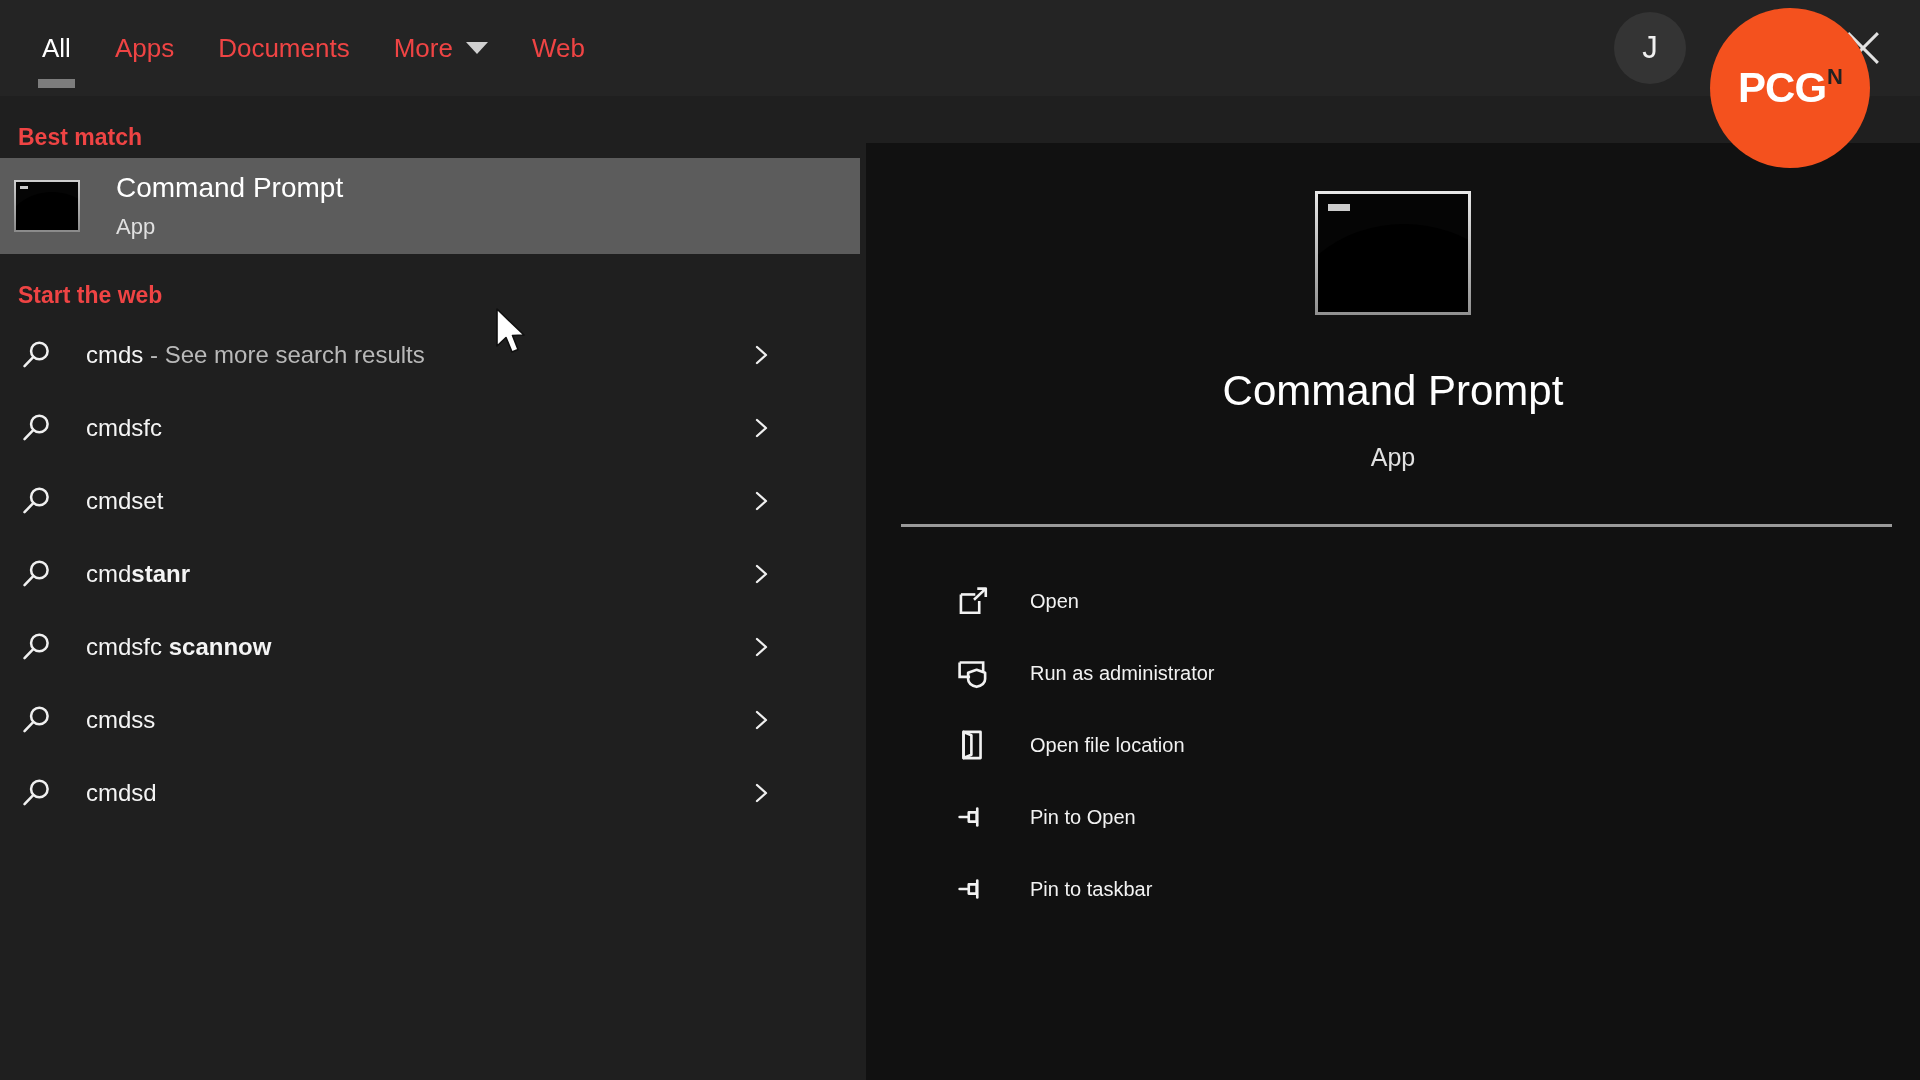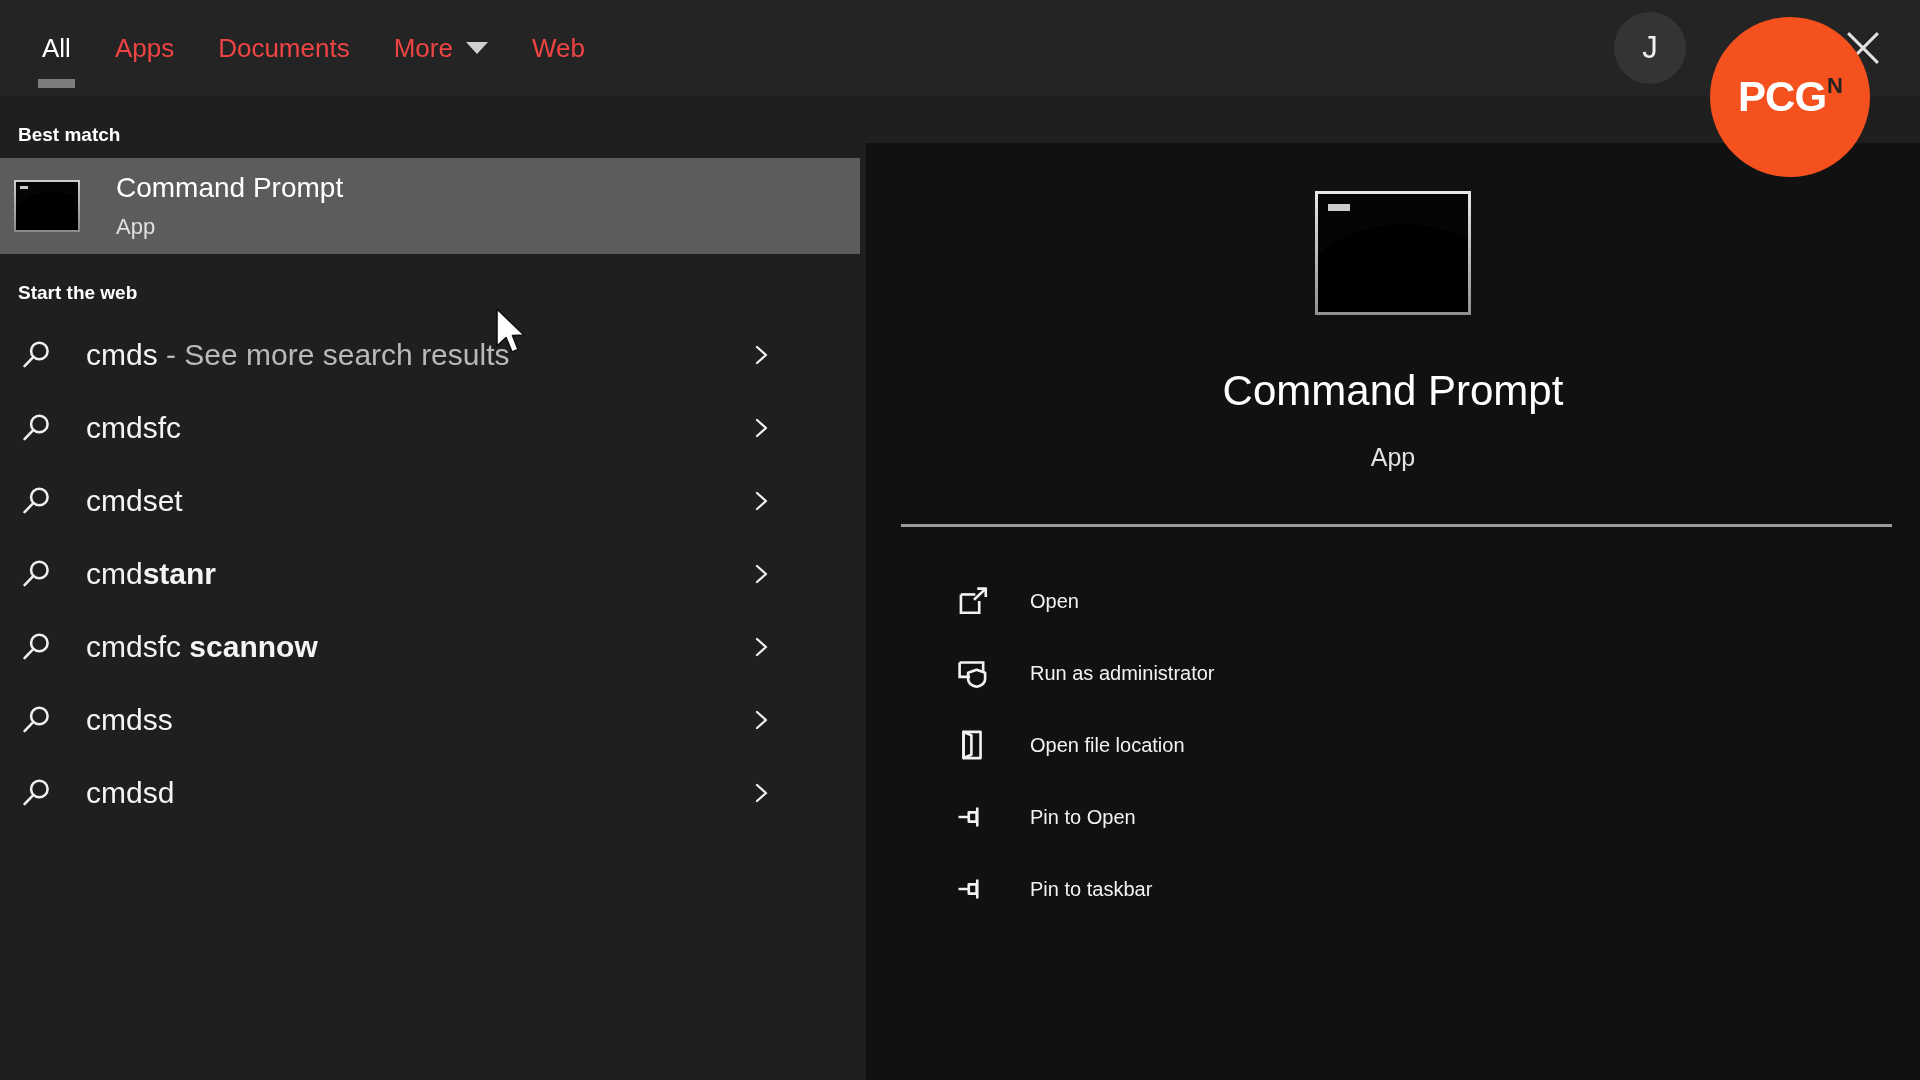--- a/index.html
+++ b/index.html
@@ -93,22 +93,22 @@
 
   
   .leftcol {
     position: absolute;
     left: 0; top: 96px;
     width: 860px; height: 984px;
     background: #1f1f1f;
     overflow: hidden;
   }
   .section-header {
-    color: #ffffff;
-    font-size: 19px;
+    color: #ef4444;
+    font-size: 23px;
     font-weight: bold;
     padding: 28px 0 0 18px;
     height: 62px;
   }
   .bestmatch-row {
     height: 96px;
     background: #5c5c5c;
     display: flex; align-items: center;
     padding-left: 14px;
     position: relative;
@@ -160,21 +160,21 @@
     padding: 0 0 0 14px;
     position: relative;
   }
   .search-ico {
     width: 44px; height: 44px;
     flex: none;
     display: flex; align-items: center; justify-content: center;
   }
   .web-label {
     margin-left: 28px;
-    font-size: 30px;
+    font-size: 24px;
     color: #f4f4f4;
     white-space: nowrap;
   }
   .web-label .muted { color: #b9b9b9; }
   .web-label .bold { font-weight: bold; }
   .row-chev {
     position: absolute;
     right: 88px; top: 50%;
     transform: translateY(-50%);
     width: 22px; height: 22px;
@@ -247,21 +247,21 @@
   }
   .action-label {
     margin-left: 36px;
     color: #f2f2f2;
     font-size: 20px;
   }
 
   
   .watermark {
     position: absolute;
-    left: 1710px; top: 17px;
+    left: 1710px; top: 8px;
     width: 160px; height: 160px;
     border-radius: 50%;
     background: #f4511e;
     display: flex; align-items: center; justify-content: center;
     z-index: 60;
   }
   .wm-text {
     color: #ffffff;
     font-size: 42px;
     font-weight: bold;

